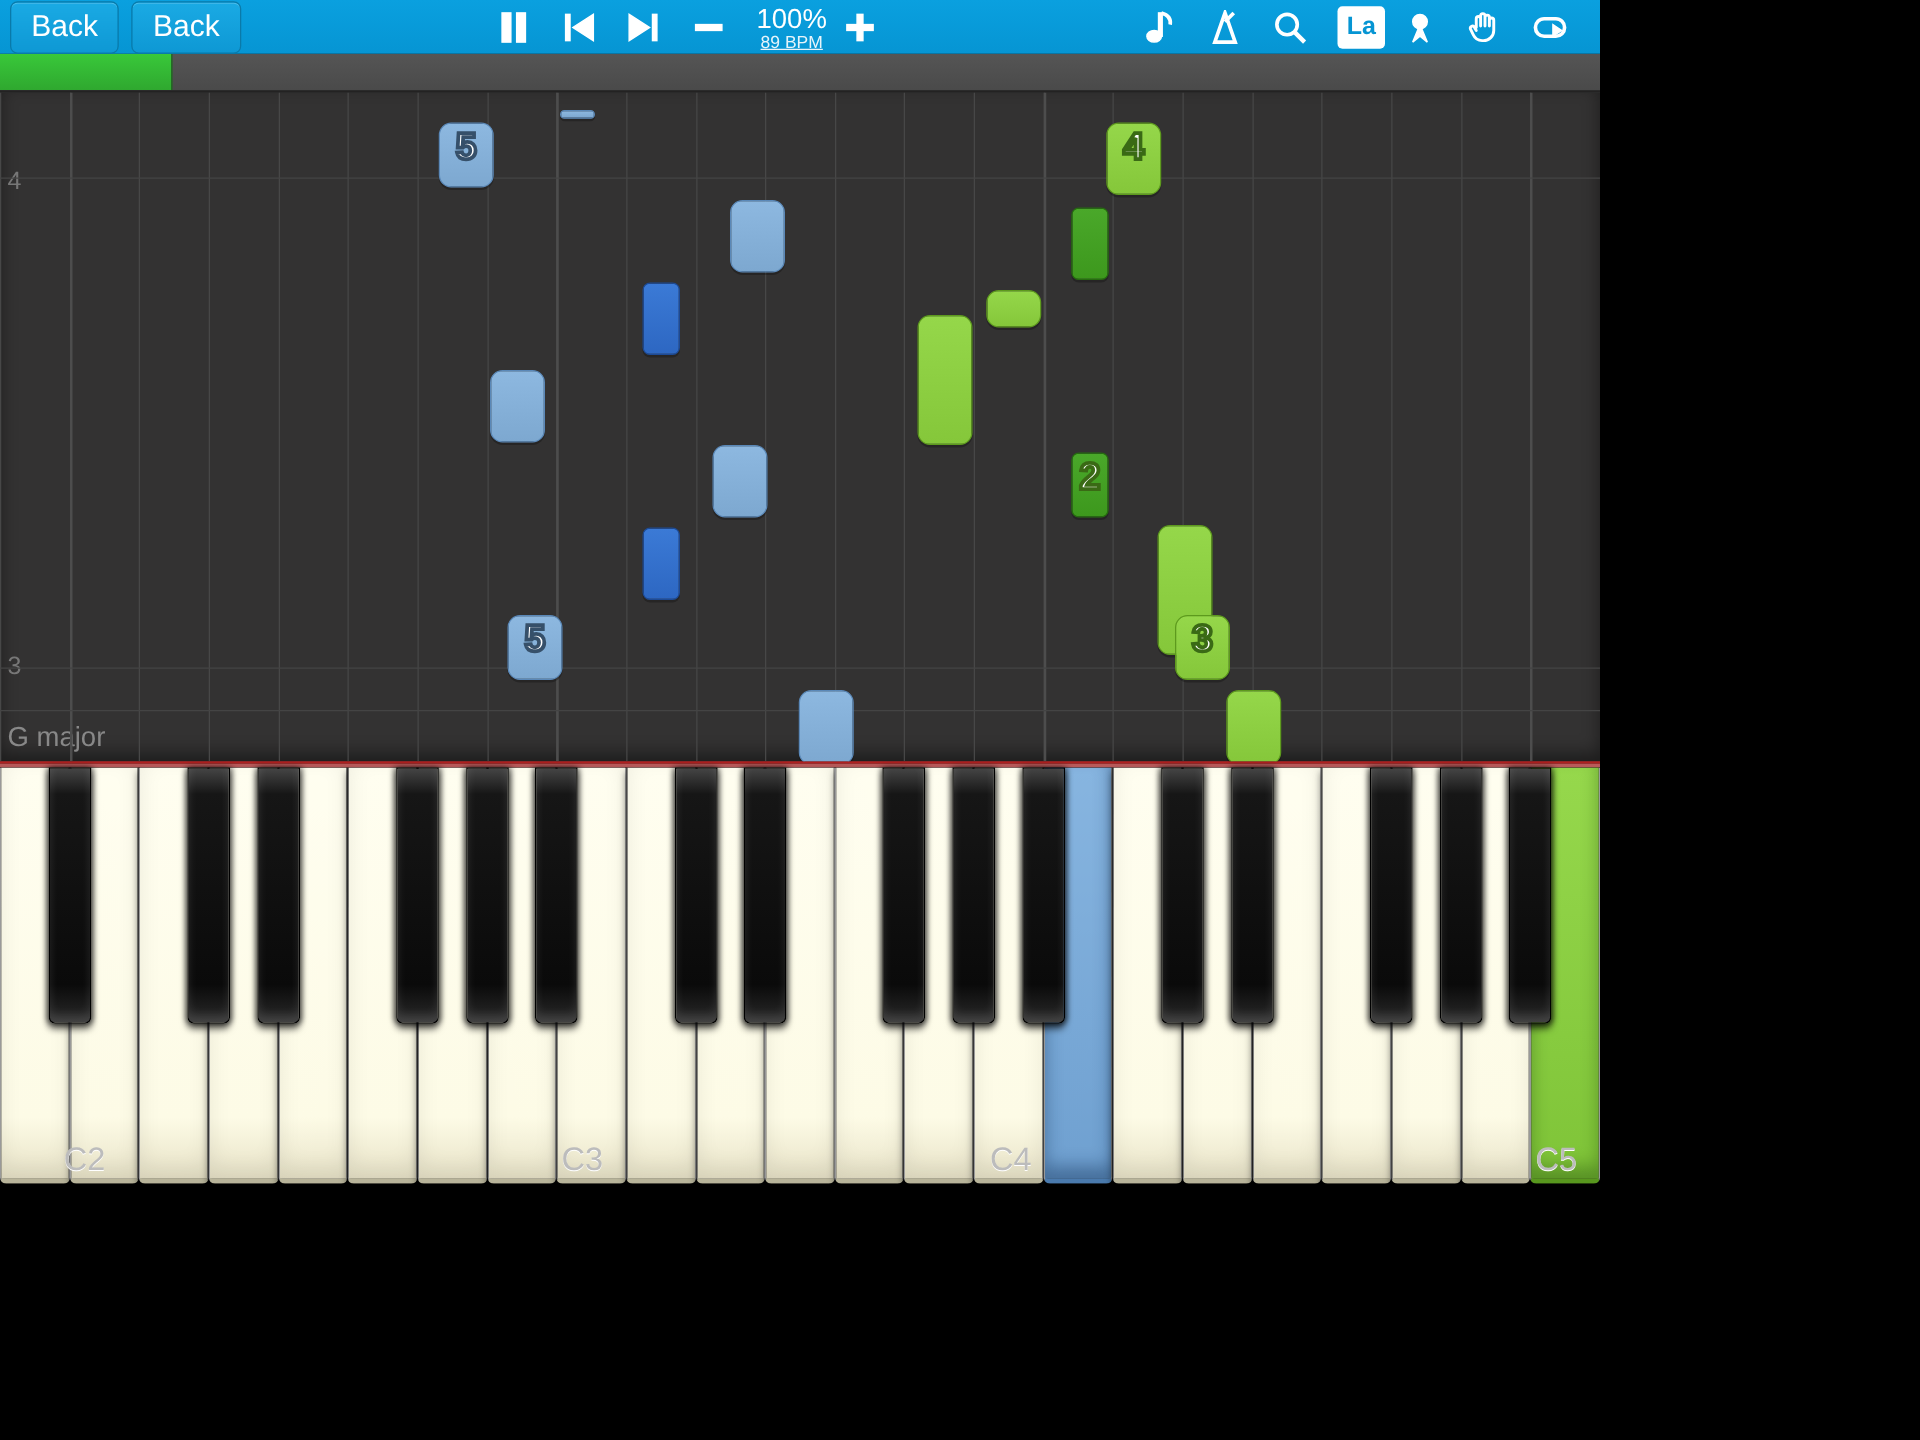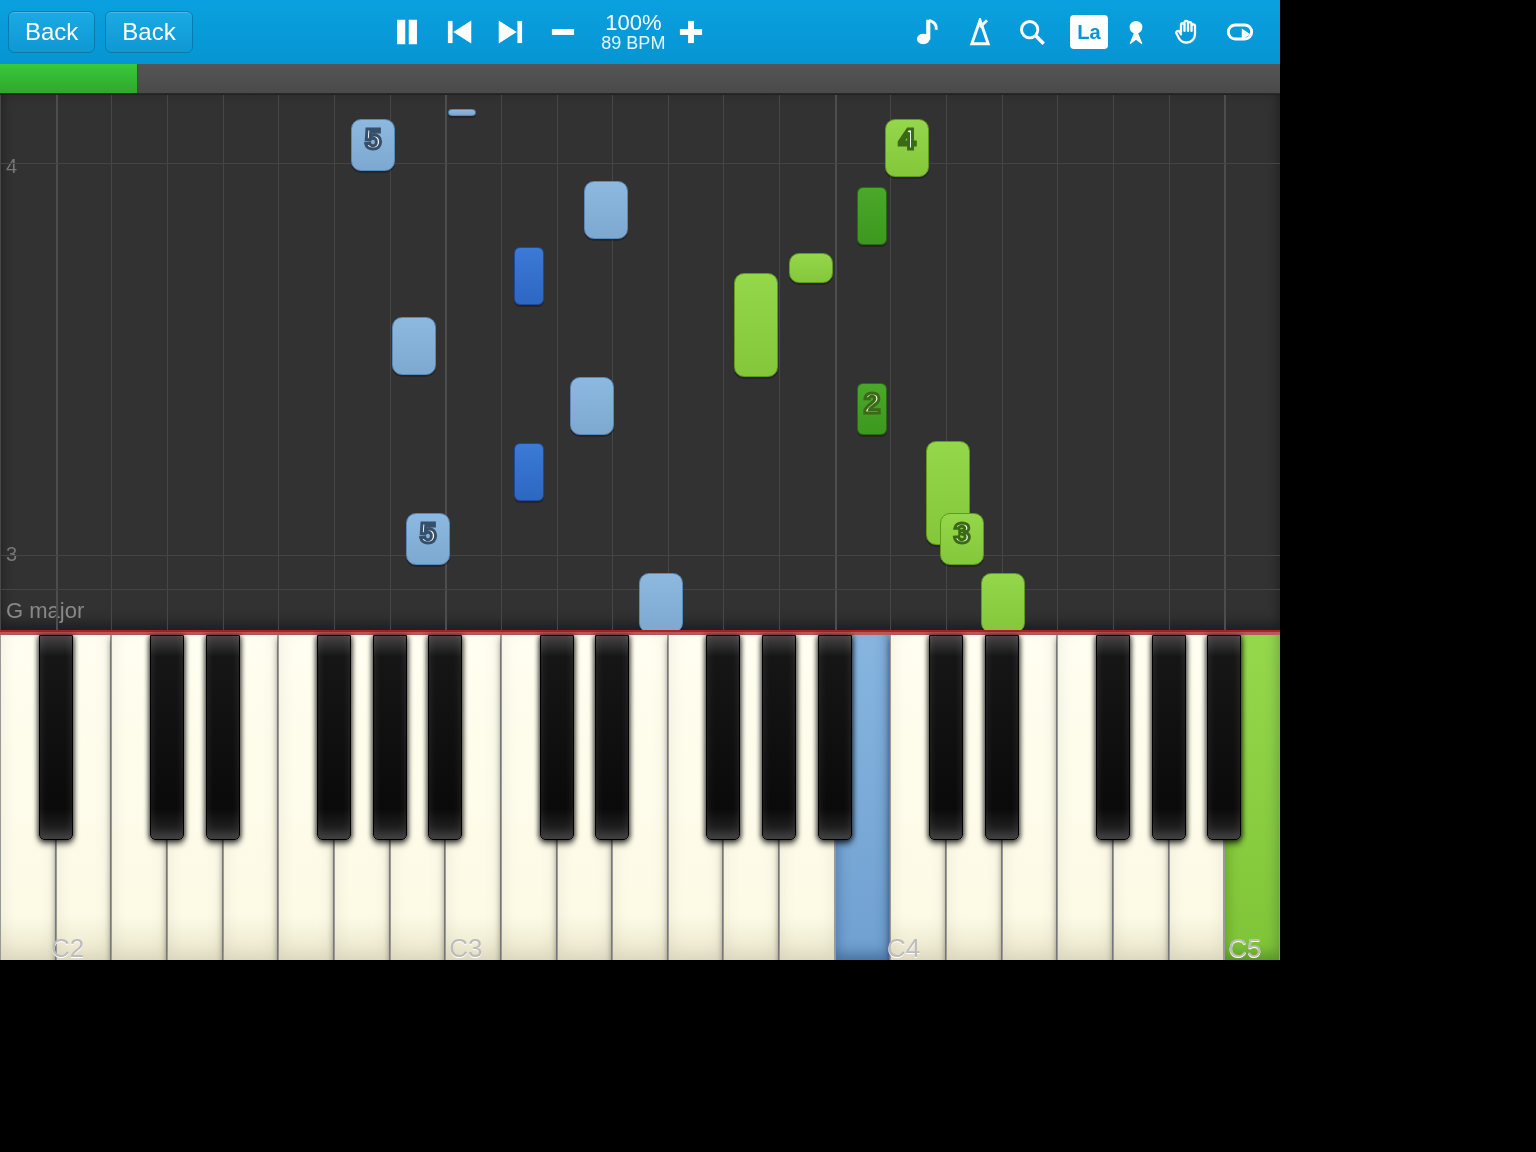--- a/index.html
+++ b/index.html
@@ -1,21 +1,21 @@
 <!DOCTYPE html>
 <html><head>
 <meta charset="utf-8">
 <style>
   * { box-sizing: border-box; margin: 0; padding: 0; }
   html, body { width: 1280px; height: 960px; font-family: "Segoe UI", Arial, sans-serif; overflow: hidden; background:#000; }
   .app { width:1280px; height:960px; position:relative; }
 
   
   .toolbar {
-    height:64px; width:100%;
+    height:43px; width:100%;
     background: linear-gradient(#0aa0df, #0695d3);
     display:flex; align-items:center; color:#fff;
     padding:16px 8px; position:relative; z-index:10;
   }
   .tb-btn {
     background: linear-gradient(#1aaae4, #0e98d4);
     border:1px solid #0a7aa9;
     border-radius:6px;
     padding:6px 16px;
     color:#fff; font-size:24px;
@@ -24,21 +24,21 @@
     cursor:pointer;
   }
   .tb-spacer { flex:1; }
   .tb-icon {
     width:40px; height:40px; display:flex; align-items:center; justify-content:flex-start;
     margin:0 6px; color:#fff; cursor:pointer;
   }
   .tb-icon svg { width:28px; height:28px; fill:#fff; stroke:#fff; }
   .tempo { text-align:center; color:#fff; margin:0 6px; line-height:1; }
   .tempo .pct { font-size:22px; font-weight:500; display:block; }
-  .tempo .bpm { font-size:18px; opacity:.9; display:block; }
+  .tempo .bpm { font-size:14px; opacity:.9; display:block;text-decoration:underline; }
   .la-box {
     width:38px; height:34px; background:#fff; color:#0695d3;
     border-radius:4px; display:flex; align-items:center; justify-content:center;
     font-weight:600; font-size:20px;
   }
 
   
   .progress-strip {
     height:30px; width:100%;
     background: linear-gradient(#555, #4a4a4a);
@@ -308,18 +308,18 @@
         <div class="bkey" style="left: 706.478px;"></div>
         <div class="bkey" style="left: 762.13px;"></div>
         <div class="bkey" style="left: 817.783px;"></div>
         <div class="bkey" style="left: 929.087px;"></div>
         <div class="bkey" style="left: 984.739px;"></div>
         <div class="bkey" style="left: 1096.04px;"></div>
         <div class="bkey" style="left: 1151.7px;"></div>
         <div class="bkey" style="left: 1207.35px;"></div>
         <div class="oct-label" style="left: 51px;">C2</div>
         <div class="oct-label" style="left: 449.217px;">C3</div>
-        <div class="oct-label" style="left: 887px;">C4</div>
+        <div class="oct-label" style="left: 792px;">C4</div>
         <div class="oct-label" style="left: 1228.35px;">C5</div>
       </div>
   </div>
 
 </div>
 
 </body></html>

